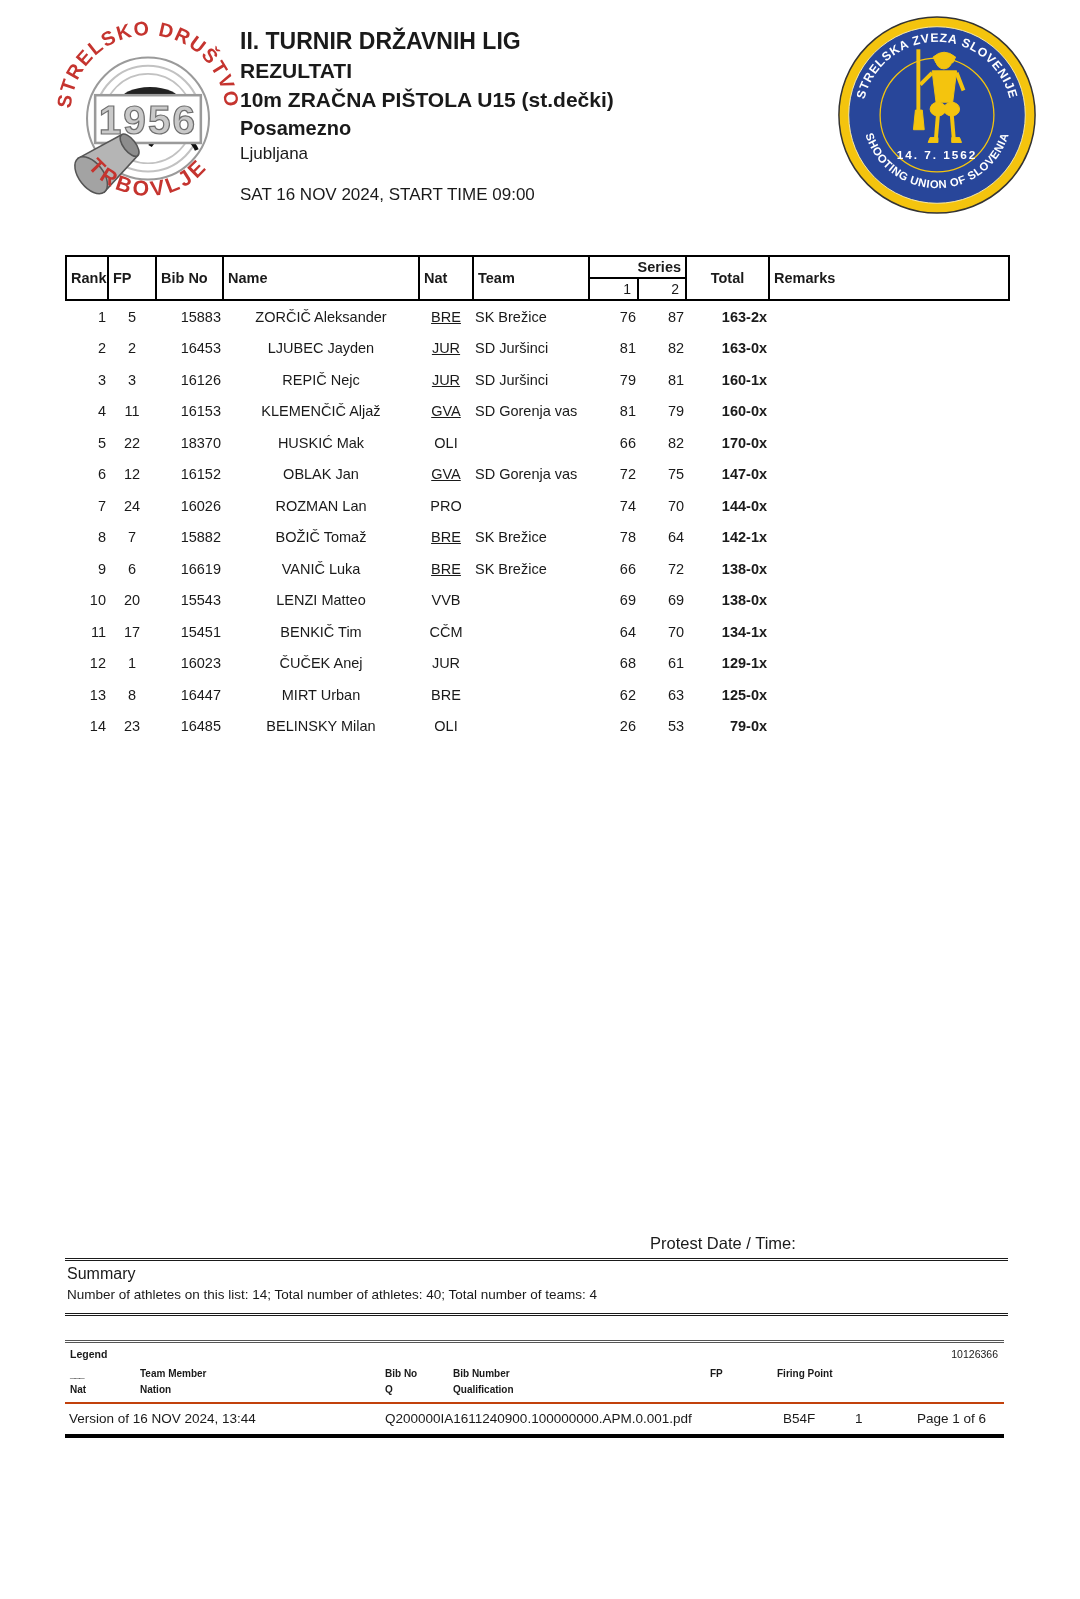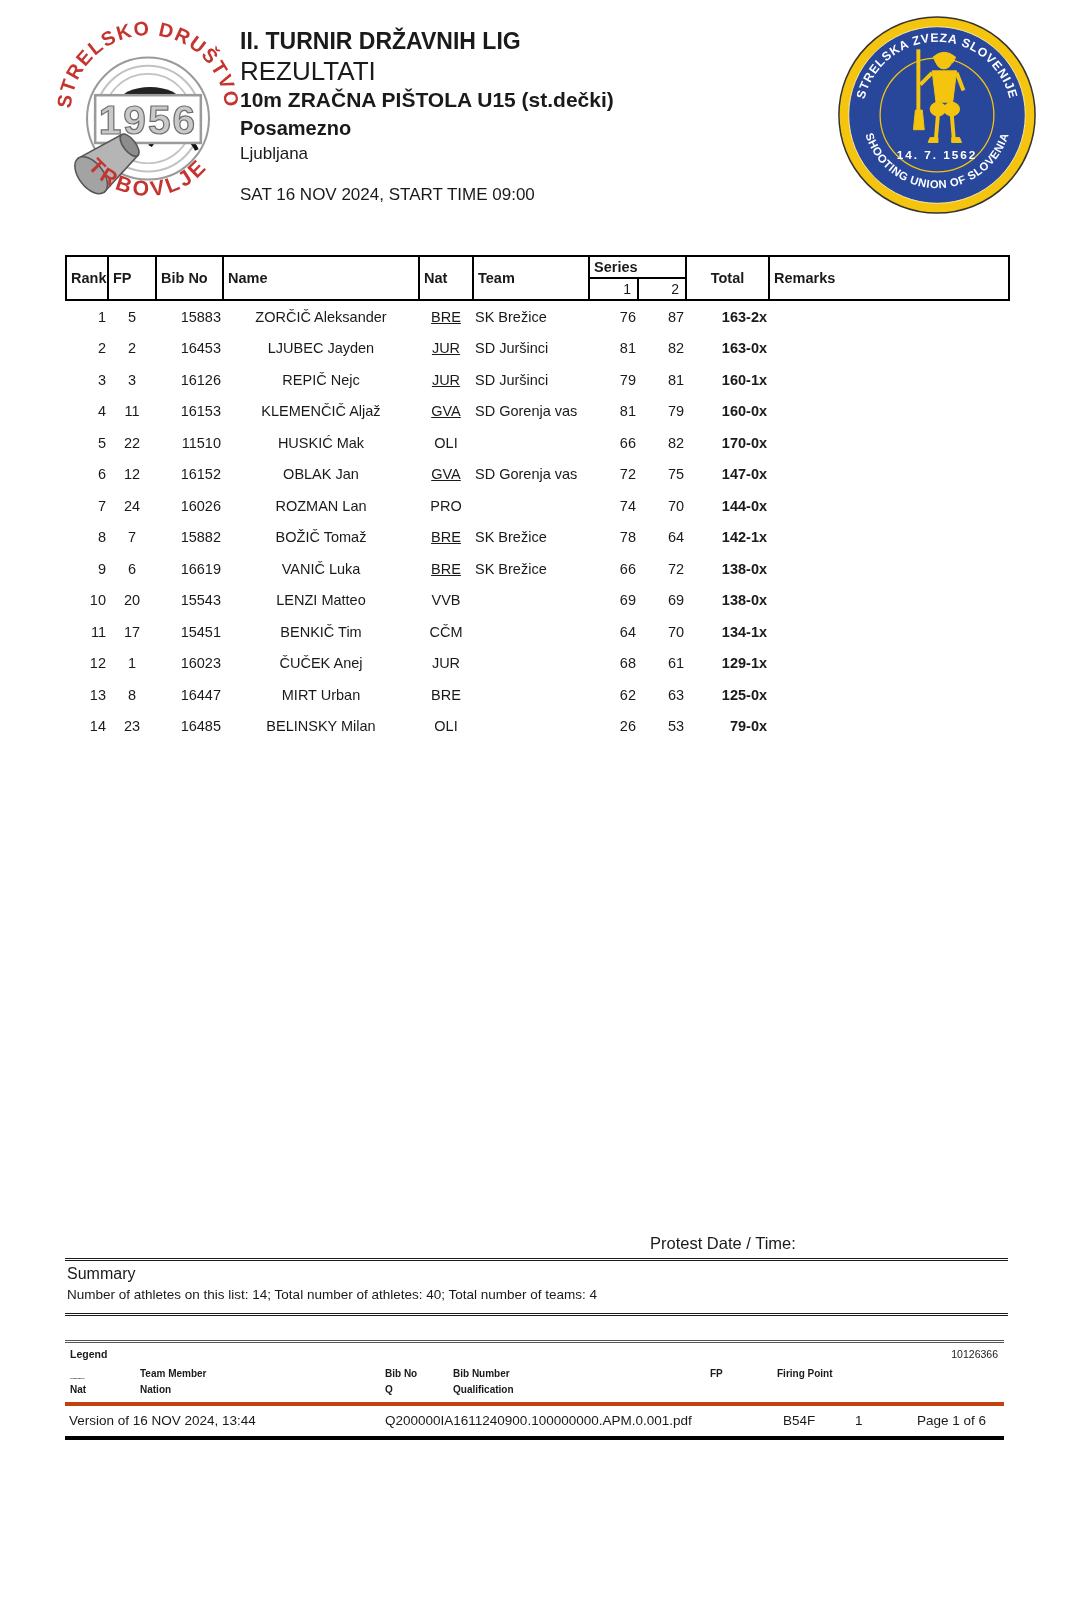--- a/index.html
+++ b/index.html
@@ -6,33 +6,33 @@
   .page {
     position:relative; width:1080px; height:1599px; margin:0 auto;
     background:#ffffff; font-family:"Liberation Sans", sans-serif; color:#1a1a1a;
     overflow:hidden;
   }
   
   .club-logo { position:absolute; left:56px; top:20px; width:184px; height:188px; }
   .union-logo { position:absolute; left:832px; top:12px; width:210px; height:206px; }
   .title-block { position:absolute; left:240px; top:26px; width:600px; text-align:left; }
   .t1 { font-size:23px; font-weight:bold; line-height:31px; }
-  .t2 { font-size:26px; font-weight:normal; line-height:28px; }
+  .t2 { font-size:21px; font-weight:bold; line-height:28px; }
   .t3 { font-size:21px; font-weight:bold; line-height:29px; }
   .t4 { font-size:20px; font-weight:bold; line-height:28px; }
   .t5 { font-size:17px; line-height:24px; }
   .t6 { font-size:17px; line-height:25px;margin-top:16px; }
 
   
   .results { position:absolute; left:65px; top:255px; width:943px; border-collapse:collapse; table-layout:fixed; }
   .results thead th {
     border:2px solid #000; font-size:14.5px; font-weight:bold; text-align:left;
     padding:2px 4px; background:#fff;
   }
-  .results thead th.series-h { text-align:left; }
+  .results thead th.series-h { text-align:right; }
   .results thead th.sub { font-weight:normal; text-align:right; padding-right:6px; font-size:14px; }
   .results thead th.total-h { text-align:center; }
   .results tbody td {
     border:none; font-size:14.5px; height:31.5px; padding:0 2px; vertical-align:middle;
     white-space:nowrap; overflow:hidden;
   }
   td.c-rank { text-align:right; padding-right:3px; }
   td.c-fp   { text-align:center; }
   td.c-bib  { text-align:right; padding-right:16px; }
   td.c-name { text-align:center; padding-left:3px; }
@@ -65,21 +65,21 @@
   .lg-t1 { left:5px;  top:2px;  letter-spacing:-1px; }
   .lg-d1 { left:75px; top:2px; }
   .lg-t2 { left:5px;  top:18px; }
   .lg-d2 { left:75px; top:18px; }
   .lg-t3 { left:320px; top:2px; }
   .lg-d3 { left:388px; top:2px; }
   .lg-t4 { left:320px; top:18px; }
   .lg-d4 { left:388px; top:18px; }
   .lg-t5 { left:645px; top:2px; }
   .lg-d5 { left:712px; top:2px; }
-  .version-row { position:relative; height:30px; border-top:4px solid #c2410c; font-size:13.5px; line-height:30px; }
+  .version-row { position:relative; height:30px; border-top:2px solid #c2410c; font-size:13.5px; line-height:30px; }
   .version-row span { position:absolute; white-space:nowrap; }
   .v-label { left:4px; }
   .v-file  { left:320px; }
   .v-code  { left:718px; }
   .v-num   { left:790px; }
   .v-page  { right:18px; }
 
   
   .footer { position:absolute; left:0; top:1438px; width:1080px; height:161px; }
 </style>
@@ -231,21 +231,21 @@
       <td class="c-nat member">GVA</td>
       <td class="c-team">SD Gorenja vas</td>
       <td class="c-s1">81</td>
       <td class="c-s2">79</td>
       <td class="c-total">160-0x</td>
       <td class="c-remarks"></td>
     </tr>
         <tr>
       <td class="c-rank">5</td>
       <td class="c-fp">22</td>
-      <td class="c-bib">11510</td>
+      <td class="c-bib">18370</td>
       <td class="c-name">HUSKIĆ Mak</td>
       <td class="c-nat">OLI</td>
       <td class="c-team"></td>
       <td class="c-s1">66</td>
       <td class="c-s2">82</td>
       <td class="c-total">170-0x</td>
       <td class="c-remarks"></td>
     </tr>
         <tr>
       <td class="c-rank">6</td>

